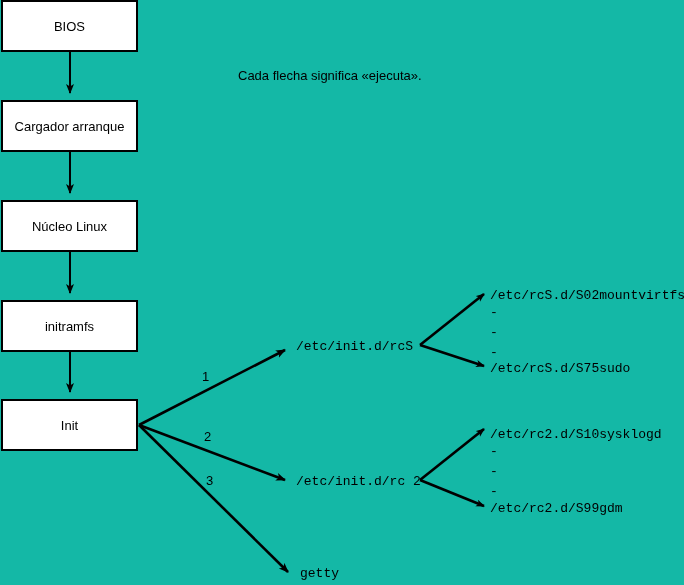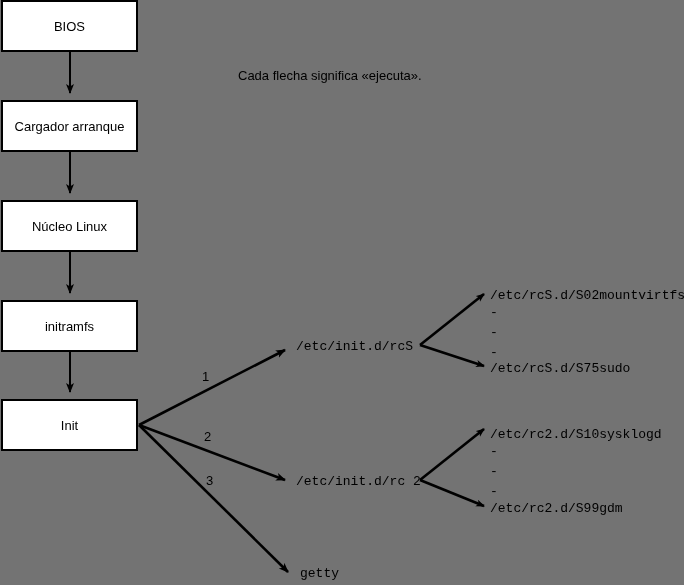--- a/index.html
+++ b/index.html
@@ -4,21 +4,21 @@
 <style>
   html, body {
     margin: 0;
     padding: 0;
     background: #ffffff;
   }
   #canvas {
     position: relative;
     width: 684px;
     height: 585px;
-    background: #737373;
+    background: #14b8a6;
     overflow: hidden;
     font-family: "Liberation Sans", sans-serif;
   }
   svg.layer {
     position: absolute;
     left: 0;
     top: 0;
     width: 684px;
     height: 585px;
   }

